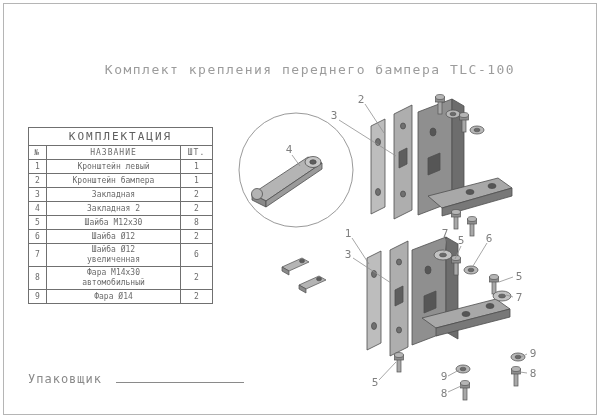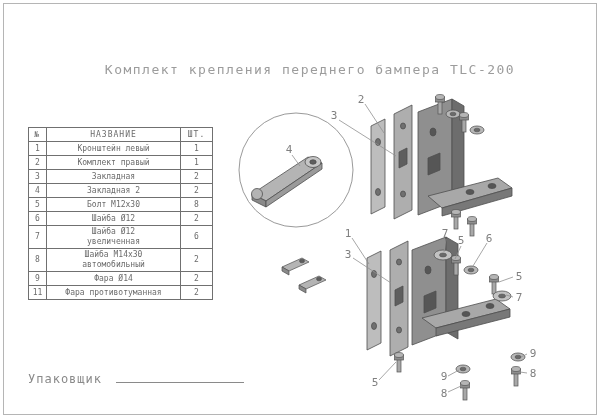--- a/index.html
+++ b/index.html
@@ -31,86 +31,84 @@
     border-bottom:1px solid #8a8a8a; margin-left:14px; }
   svg.draw { position:absolute; left:0; top:0; width:600px; height:418px; z-index:1; }
   svg text { font-family:"DejaVu Sans Mono", monospace; font-size:11px; fill:#808080; }
 </style>
 </head>
 <body>
 
 <div class="page">
   <div class="frame"></div>
 
-  <div class="title">Комплект крепления переднего бампера TLC-200</div>
+  <div class="title">Комплект крепления переднего бампера TLC-100</div>
 
   <table class="kit">
     <colgroup>
         <col style="width:18px">
         <col style="width:134px">
         <col style="width:32px">
       </colgroup>
     <thead>
+      <tr>
+          <th class="ttl" colspan="3">КОМПЛЕКТАЦИЯ</th>
+        </tr>
       <tr class="hdr">
         <th>№</th>
         <th>НАЗВАНИЕ</th>
         <th>ШТ.</th>
       </tr>
     </thead>
     <tbody>
       <tr>
           <td>1</td>
           <td class="n">Кронштейн левый</td>
           <td>1</td>
         </tr>
       <tr>
           <td>2</td>
-          <td class="n">Комплект правый</td>
+          <td class="n">Кронштейн бампера</td>
           <td>1</td>
         </tr>
       <tr>
           <td>3</td>
           <td class="n">Закладная</td>
           <td>2</td>
         </tr>
       <tr>
           <td>4</td>
           <td class="n">Закладная 2</td>
           <td>2</td>
         </tr>
       <tr>
           <td>5</td>
-          <td class="n">Болт М12х30</td>
+          <td class="n">Шайба М12х30</td>
           <td>8</td>
         </tr>
       <tr>
           <td>6</td>
           <td class="n">Шайба Ø12</td>
           <td>2</td>
         </tr>
       <tr>
           <td>7</td>
           <td class="n">Шайба Ø12
 увеличенная</td>
           <td>6</td>
         </tr>
       <tr>
           <td>8</td>
-          <td class="n">Шайба М14х30
+          <td class="n">Фара М14х30
 автомобильный</td>
           <td>2</td>
         </tr>
       <tr>
           <td>9</td>
           <td class="n">Фара Ø14</td>
-          <td>2</td>
-        </tr>
-      <tr>
-          <td>11</td>
-          <td class="n">Фара противотуманная</td>
           <td>2</td>
         </tr>
     </tbody>
   </table>
 
   <div class="packer">
     <span>Упаковщик</span><span class="sign-line"></span>
   </div>
 
   <svg class="draw" viewBox="0 0 600 418" aria-hidden="true">

